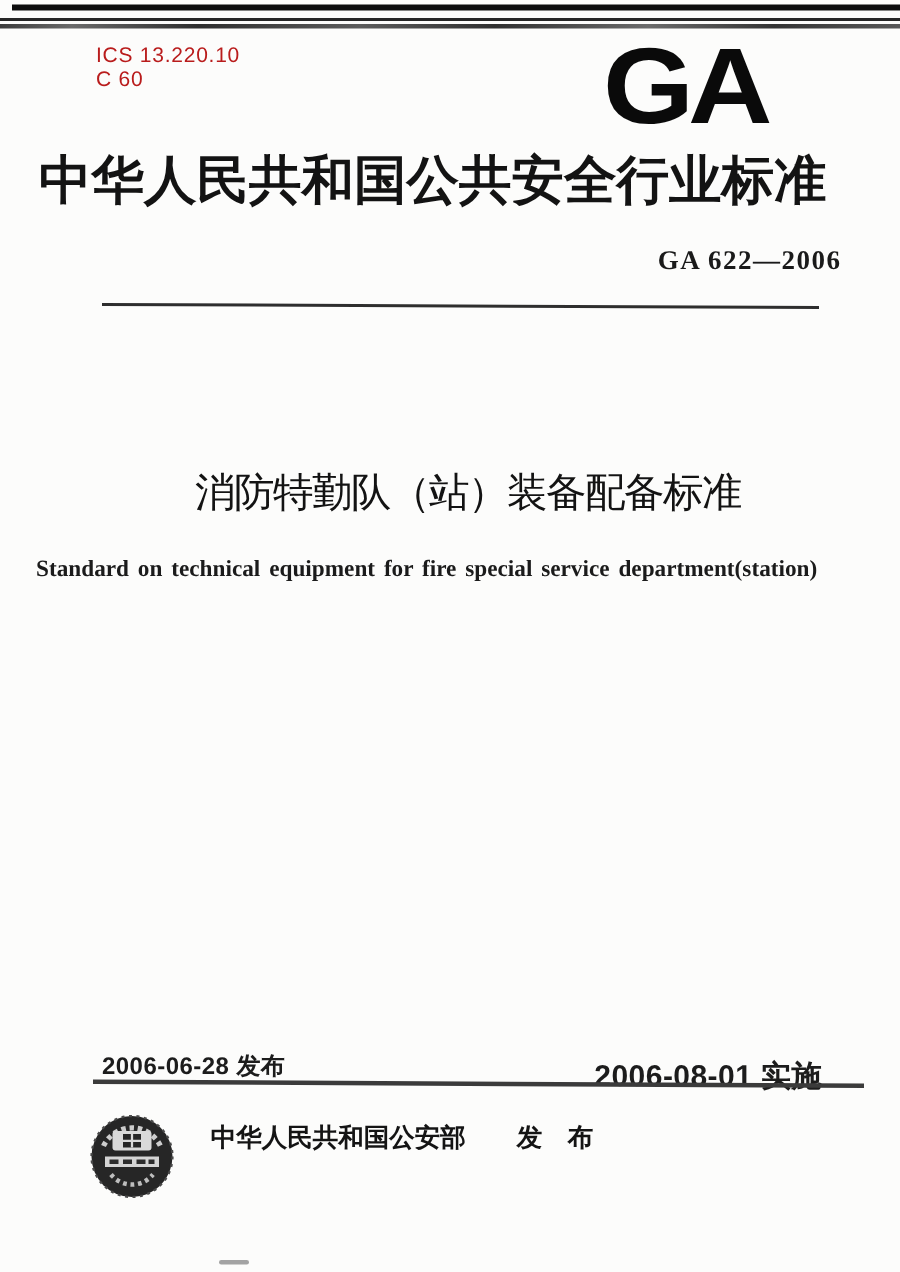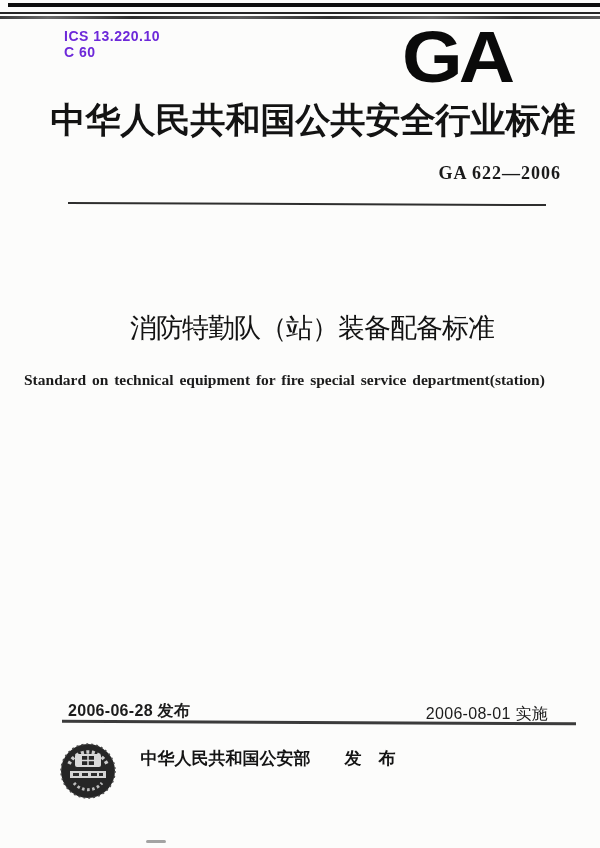--- a/index.html
+++ b/index.html
@@ -14,35 +14,34 @@
   .abs { position: absolute; }
 
   
   .bar1 { top: 3px; left: 8px; right: 0; height: 4px; background: #0d0d0d; }
   .bar2 { top: 12px; left: 0; right: 0; height: 2px; background: #262626; }
   .bar3 { top: 16px; left: 0; right: 0; height: 3px;
           background: linear-gradient(90deg,#3c3c3c 0%,#6a6a6a 8%,#2e2e2e 22%,#5c5c5c 40%,#303030 55%,#6b6b6b 72%,#343434 86%,#585858 100%); }
 
   .ics {
     top: 28px; left: 64px;
-    font-size: 14px; font-weight: bold; line-height: 16px;
-    letter-spacing: 0.5px; color: #6d28d9;
+    font-size: 14px; font-weight: normal; line-height: 16px;
+    letter-spacing: 0.5px; color: #b91c1c;
   }
 
   .ga-logo {
     top: 18px; left: 402px;
     font-size: 78px; font-weight: 800; line-height: 1;
     letter-spacing: -4px; color: #0a0a0a;
     transform: scaleY(0.92);
     font-family: "Liberation Sans", sans-serif;
   }
 
   .org-title {
     top: 97px; left: 0; width: 600px; padding-left: 26px;
-    text-align: center;
     font-size: 35px; font-weight: bold; letter-spacing: 0px;
     color: #131313; white-space: nowrap;
   }
 
   .std-number {
     top: 163px; right: 39px;
     font-family: "Liberation Serif", serif;
     font-size: 18px; font-weight: bold; letter-spacing: 1px;
     color: #1a1a1a;
   }
@@ -65,21 +64,21 @@
     font-size: 15.5px; font-weight: bold; word-spacing: 2px;
     color: #1b1b1b; white-space: nowrap;
   }
 
   .date-issue {
     top: 701px; left: 68px;
     font-size: 16px; font-weight: bold; letter-spacing: 0.3px;
   }
   .date-impl {
     top: 704px; right: 52px;
-    font-size: 16px; font-weight: normal; letter-spacing: 0.3px;
+    font-size: 20px; font-weight: bold; letter-spacing: 0.3px;
   }
   .rule-footer {
     top: 721px; left: 62px; width: 514px; height: 3px;
     background: #3b3b3b; transform: rotate(0.3deg);
   }
 
   .publisher-row {
     top: 747px; left: 0; width: 512px; padding-left: 24px;
     text-align: center; white-space: nowrap;
     font-size: 17px; font-weight: bold; color: #141414;

